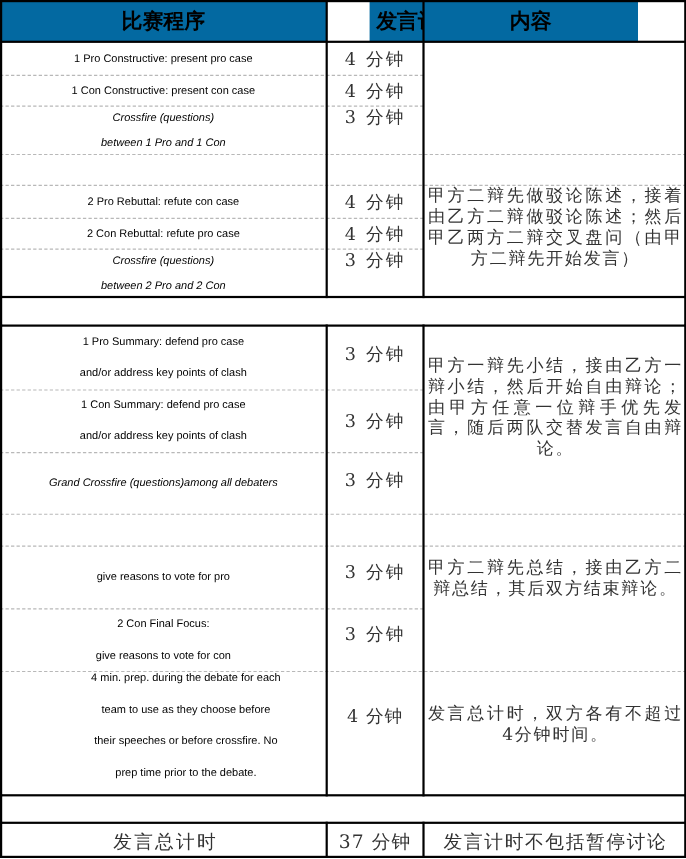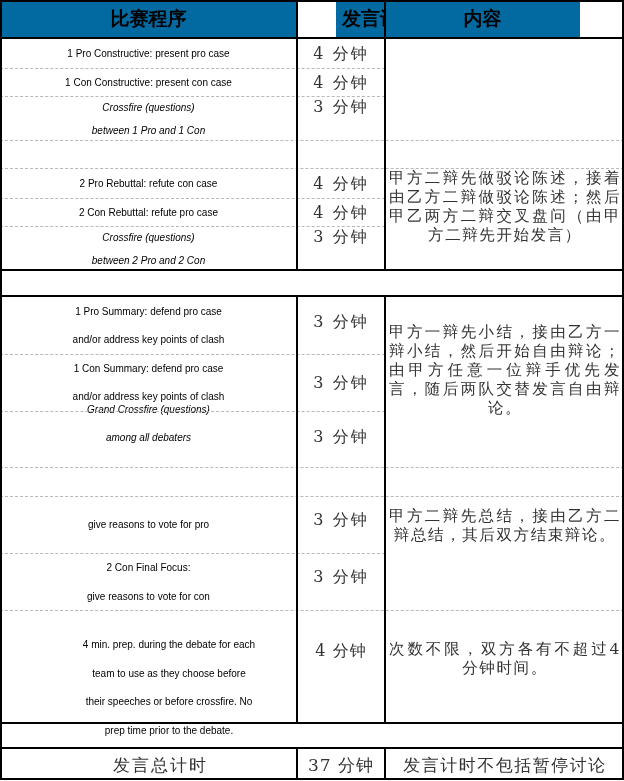--- a/index.html
+++ b/index.html
@@ -52,48 +52,48 @@
   <div class="cell en tall" style="left:0;top:298px;width:297px;height:56px;flex-direction:column;">
     <span>1 Pro Summary: defend pro case</span>
     <span>and/or address key points of clash</span>
   </div>
   <div class="cell tm" style="left:297px;top:298px;width:88px;height:56px;padding-top:14px;">3 分钟</div>
   <div class="cell en tall" style="left:0;top:355px;width:297px;height:56px;flex-direction:column;">
     <span>1 Con Summary: defend pro case</span>
     <span>and/or address key points of clash</span>
   </div>
   <div class="cell tm mid" style="left:297px;top:355px;width:88px;height:56px;">3 分钟</div>
-  <div class="cell en it tall" style="left:0;top:396px;width:297px;height:55px;flex-direction:column;line-height:28px;">
+  <div class="cell en it tall" style="left:0;top:412px;width:297px;height:55px;flex-direction:row;line-height:28px;">
     <span>Grand Crossfire (questions)</span>
     <span>among all debaters</span>
   </div>
   <div class="cell tm mid" style="left:297px;top:412px;width:88px;height:50px;">3 分钟</div>
   <div class="cell zh" style="left:386px;top:323px;width:238px;height:105px;align-items:flex-start;">甲方一辩先小结，接由乙方一辩小结，然后开始自由辩论；由甲方任意一位辩手优先发言，随后两队交替发言自由辩论。</div>
 
   <div class="cell en tall" style="left:0;top:498px;width:297px;height:55px;flex-direction:column;">
     <span>give reasons to vote for pro</span>
   </div>
   <div class="cell tm" style="left:297px;top:498px;width:88px;height:55px;padding-top:12px;">3 分钟</div>
   <div class="cell en tall" style="left:0;top:555px;width:297px;height:55px;flex-direction:column;">
     <span>2 Con Final Focus:</span>
     <span>give reasons to vote for con</span>
   </div>
   <div class="cell tm mid" style="left:297px;top:555px;width:88px;height:45px;">3 分钟</div>
   <div class="cell zh" style="left:386px;top:507px;width:238px;height:62px;align-items:flex-start;">甲方二辩先总结，接由乙方二辩总结，其后双方结束辩论。</div>
 
-  <div class="cell en" style="left:0;top:632px;width:338px;height:112px;flex-direction:column;line-height:28.5px;">
+  <div class="cell en" style="left:0;top:604px;width:338px;height:112px;flex-direction:column;line-height:28.5px;">
     <span>4 min. prep. during the debate for each</span>
     <span>team to use as they choose before</span>
     <span>their speeches or before crossfire. No</span>
     <span>prep time prior to the debate.</span>
   </div>
   <div class="cell tm mid" style="left:297px;top:611px;width:88px;height:80px;letter-spacing:1px;">4 分钟</div>
-  <div class="cell zh" style="left:386px;top:640px;width:238px;height:45px;align-items:flex-start;">次数不限，双方各有不超过4分钟时间。</div>
+  <div class="cell zh" style="left:386px;top:640px;width:238px;height:45px;align-items:flex-start;">发言总计时，双方各有不超过4分钟时间。</div>
 
-  <div class="cell foot" style="left:12px;top:750px;width:297px;height:31px;">发言总计时</div>
+  <div class="cell foot" style="left:2px;top:750px;width:297px;height:31px;">发言总计时</div>
   <div class="cell foot" style="left:297px;top:750px;width:88px;height:31px;letter-spacing:1px;">37 分钟</div>
   <div class="cell foot" style="left:386px;top:750px;width:238px;height:31px;letter-spacing:1.5px;">发言计时不包括暂停讨论</div>
 
   <div class="hline dash" style="top:68px;width:385px;"></div>
   <div class="hline dash" style="top:96px;width:385px;"></div>
   <div class="hline dash" style="top:140px;width:624px;"></div>
   <div class="hline dash" style="top:168px;width:624px;"></div>
   <div class="hline dash" style="top:198px;width:385px;"></div>
   <div class="hline dash" style="top:226px;width:385px;"></div>
   <div class="hline dash" style="top:354px;width:385px;"></div>

